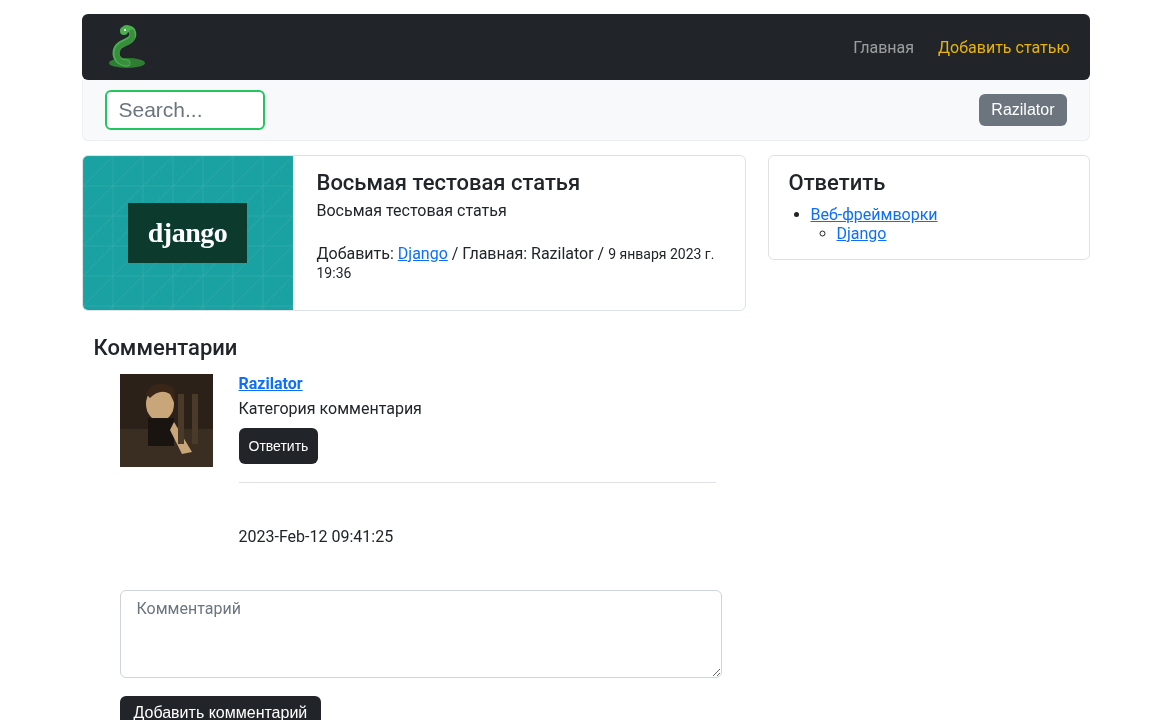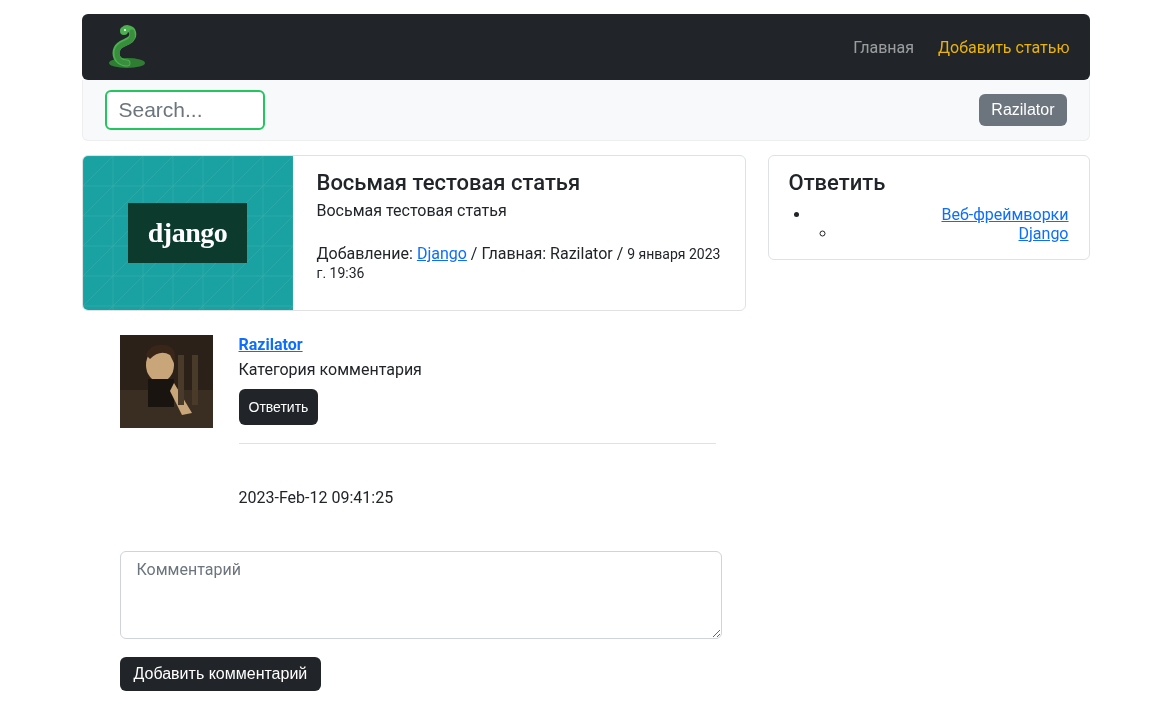--- a/index.html
+++ b/index.html
@@ -34,21 +34,21 @@
 .django-box { background: #0c3b2e; color: #fff; padding: 14px 20px; font-size: 28px; font-weight: 700; font-family: Georgia, serif; letter-spacing: -0.5px; position: relative; z-index: 1; }
 .article-body { padding: 14px 24px; flex: 1; }
 .article-title { font-size: 22px; font-weight: 500; margin-bottom: 6px; }
 .article-desc { font-size: 16px; margin-bottom: 24px; }
 .article-meta { font-size: 16px; display: inline; }
 .meta-small { font-size: 14px; }
 .link { color: #0d6efd; text-decoration: underline; }
 
 .side-card { padding: 14px 20px; }
 .side-title { font-size: 22px; font-weight: 500; margin-bottom: 10px; }
-.side-card ul { padding-left: 22px; text-align: right; }
+.side-card ul { padding-left: 22px; }
 .side-card li { margin-bottom: 2px; }
 .side-card ul ul { list-style: circle; padding-left: 26px; }
 
 .comments-section { margin-top: 24px; margin-left: 12px; }
 .comments-title { font-size: 22px; font-weight: 500; margin-bottom: 14px; }
 .comment-row { display: flex; gap: 26px; margin-left: 26px; }
 .avatar { width: 93px; height: 93px; background: #333; overflow: hidden; flex-shrink: 0; }
 .comment-body { flex: 1; padding-right: 30px; }
 .comment-author { color: #0d6efd; text-decoration: underline; font-weight: 700; font-size: 16px; }
 .comment-text { margin-top: 6px; margin-bottom: 10px; }
@@ -100,26 +100,27 @@
                 </pattern>
               </defs>
             <rect width="210" height="156" fill="url(#g)"></rect>
           </svg>
           <div class="django-box">django</div>
         </div>
         <div class="article-body">
           <h2 class="article-title">Восьмая тестовая статья</h2>
           <p class="article-desc">Восьмая тестовая статья</p>
           <p class="article-meta">
-            <span>Добавление: </span><a href="#" class="link">Django</a><span> / </span><span>Главная: </span><span>Razilator</span><span> / </span><span class="meta-small">9 января 2023 г. 19:36</span>
+            <span>Добавить: </span><a href="#" class="link">Django</a><span> / </span><span>Главная: </span><span>Razilator</span><span> / </span><span class="meta-small">9 января 2023 г. 19:36</span>
           </p>
         </div>
       </div>
 
       <div class="comments-section">
+        <h3 class="comments-title">Комментарии</h3>
 
         <div class="comment-row">
           <div class="avatar">
             <svg width="93" height="93" viewBox="0 0 93 93">
               <rect width="93" height="93" fill="#2b2118"></rect>
               <rect x="0" y="55" width="93" height="38" fill="#3a2e22"></rect>
               <ellipse cx="40" cy="30" rx="14" ry="17" fill="#c9a67a"></ellipse>
               <path d="M 26 20 Q 30 8 45 10 Q 58 12 54 28 L 50 20 Q 40 14 30 24 Z" fill="#3a2618"></path>
               <rect x="28" y="44" width="26" height="28" fill="#1a1410"></rect>
               <path d="M 54 48 L 72 78 L 62 80 L 50 56 Z" fill="#c9a67a"></path>

